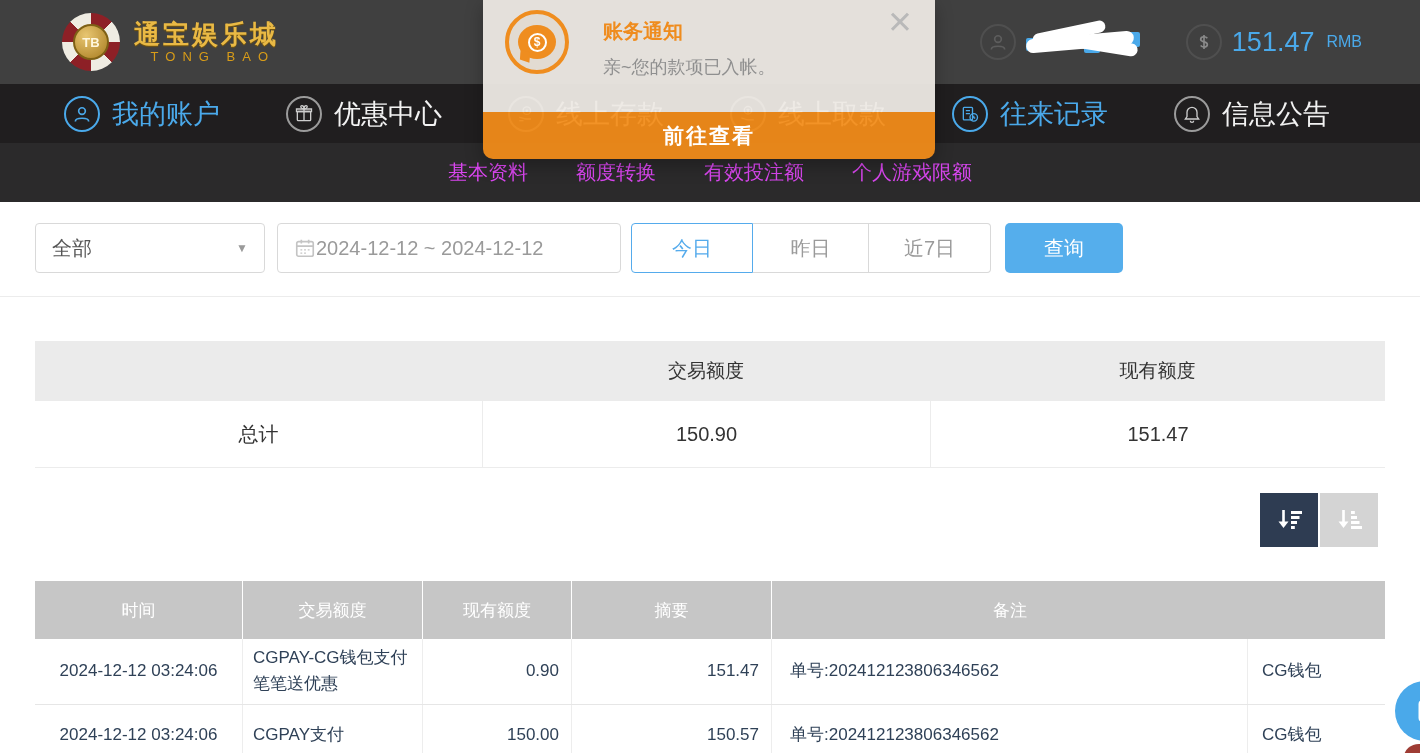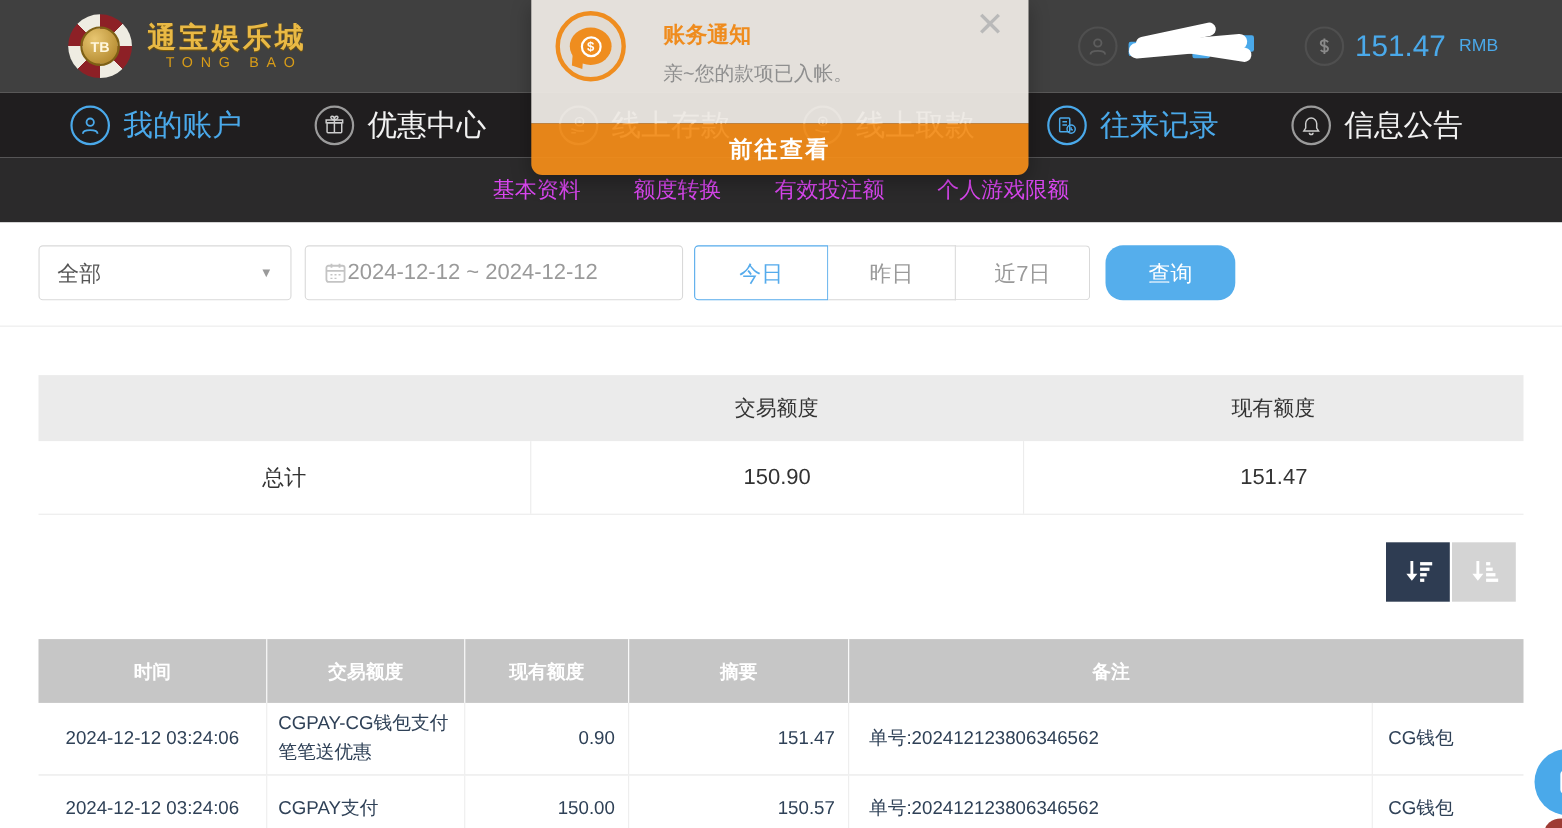--- a/index.html
+++ b/index.html
@@ -48,39 +48,39 @@
   
   .filter-row { display:flex; align-items:center; padding:21px 0 23px 35px; border-bottom:1px solid #ececec; }
   .select-box { width:230px; height:50px; border:1px solid #d9d9d9; border-radius:4px; display:flex; align-items:center; justify-content:space-between; padding:0 16px; color:#555; font-size:20px; cursor:pointer; }
   .select-arrow { color:#9a9a9a; font-size:12px; }
   .date-box { margin-left:12px; width:344px; height:50px; border:1px solid #d9d9d9; border-radius:4px; display:flex; align-items:center; padding:0 16px; color:#9a9a9a; font-size:20px; cursor:pointer; }
   .quick-group { margin-left:10px; display:flex; height:50px; }
   .quick-btn { display:flex; align-items:center; justify-content:center; font-size:20px; cursor:pointer; background:#fff; }
   .qb-today { width:122px; border:1px solid #55abec; color:#55abec; border-radius:4px 0 0 4px; }
   .qb-mid { width:116px; border:1px solid #d9d9d9; border-left:none; color:#9a9a9a; }
   .qb-last { width:122px; border:1px solid #d9d9d9; border-left:none; color:#9a9a9a; border-radius:0 4px 4px 0; }
-  .query-btn { margin-left:14px; width:118px; height:50px; background:#55aeec; border-radius:16px; color:#fff; font-size:20px; display:flex; align-items:center; justify-content:center; cursor:pointer; border:none; }
+  .query-btn { margin-left:14px; width:118px; height:50px; background:#55aeec; border-radius:5px; color:#fff; font-size:20px; display:flex; align-items:center; justify-content:center; cursor:pointer; border:none; }
 
   
   .summary { margin:44px 35px 0; }
   .summary-head { height:60px; background:#ebebeb; display:grid; grid-template-columns:447px 448px 455px; align-items:center; text-align:center; font-size:19px; color:#333; }
   .summary-row { height:67px; display:grid; grid-template-columns:447px 448px 455px; align-items:center; text-align:center; font-size:20px; color:#333; border-bottom:1px solid #ececec; }
   .summary-row > div { height:100%; display:flex; align-items:center; justify-content:center; }
   .summary-row > div + div { border-left:1px solid #ececec; }
 
   
   .sort-row { margin:25px 42px 0 0; display:flex; justify-content:flex-end; gap:2px; }
   .sort-btn { width:58px; height:54px; display:flex; align-items:center; justify-content:center; cursor:pointer; border:none; }
   .sort-desc { background:#2e3c52; }
   .sort-asc { background:#d4d4d4; }
 
   
   .txn { margin:34px 35px 0; }
   .txn-head { height:58px; background:#c6c6c6; display:grid; grid-template-columns:208px 180px 149px 200px 476px 137px; align-items:stretch; }
-  .txn-head > div { display:flex; align-items:center; justify-content:center; color:#fff; font-weight:bold; font-size:17px; border-right:1px solid #fff; }
+  .txn-head > div { display:flex; align-items:center; justify-content:center; color:#fff; font-weight:normal; font-size:17px; border-right:1px solid #fff; }
   .txn-head > div:last-child { border-right:none; }
   .txn-row { display:grid; grid-template-columns:208px 180px 149px 200px 476px 137px; align-items:stretch; border-bottom:1px solid #e6e6e6; color:#2f4157; font-size:17px; }
   .txn-row > div { display:flex; align-items:center; border-right:1px solid #ededed; line-height:1.55; }
   .txn-row > div:last-child { border-right:none; }
   .r1 { min-height:63px; } .r2 { min-height:62px; }
   .c-time { justify-content:center; }
   .c-type { padding:6px 10px; text-align:left; }
   .c-amt, .c-bal { justify-content:flex-end; padding-right:12px; }
   .c-sum { padding-left:18px; }
   .c-note { padding-left:14px; }

